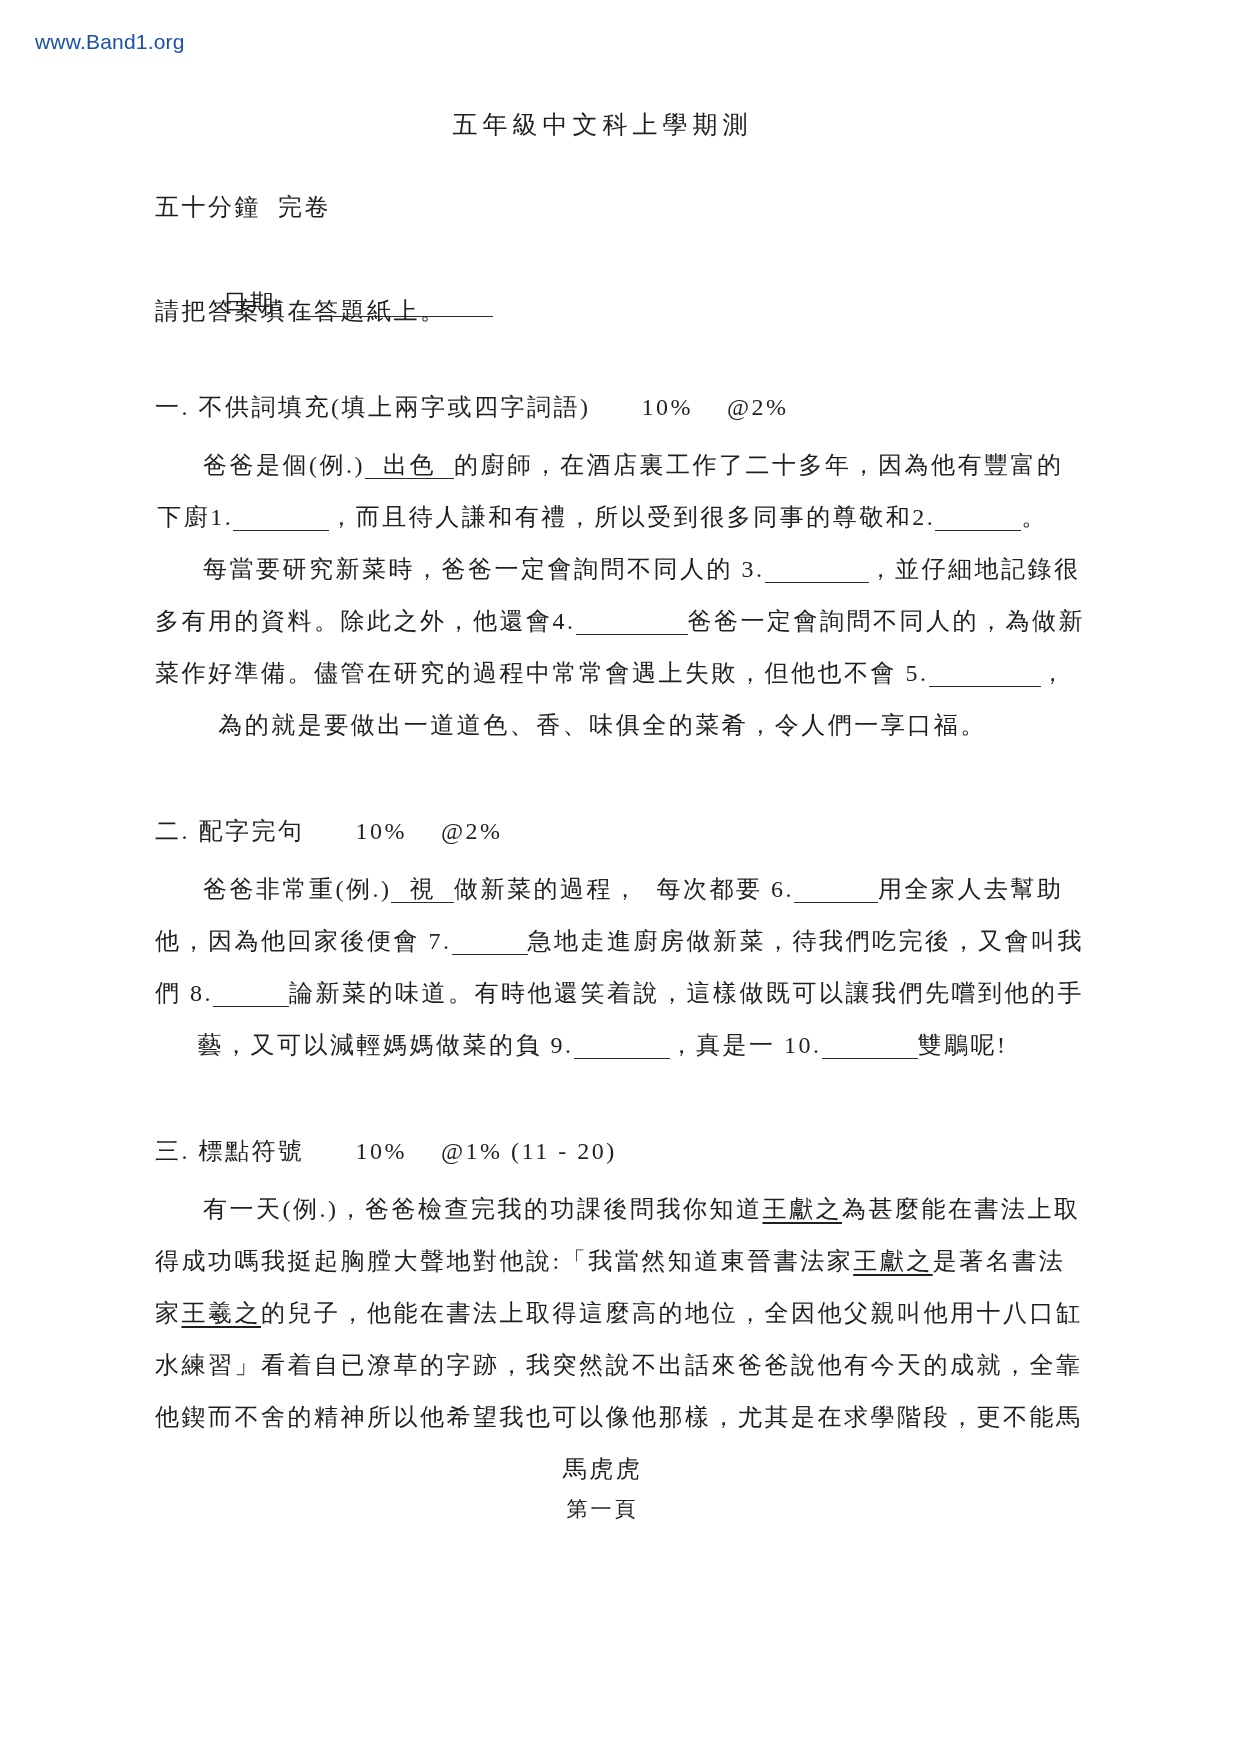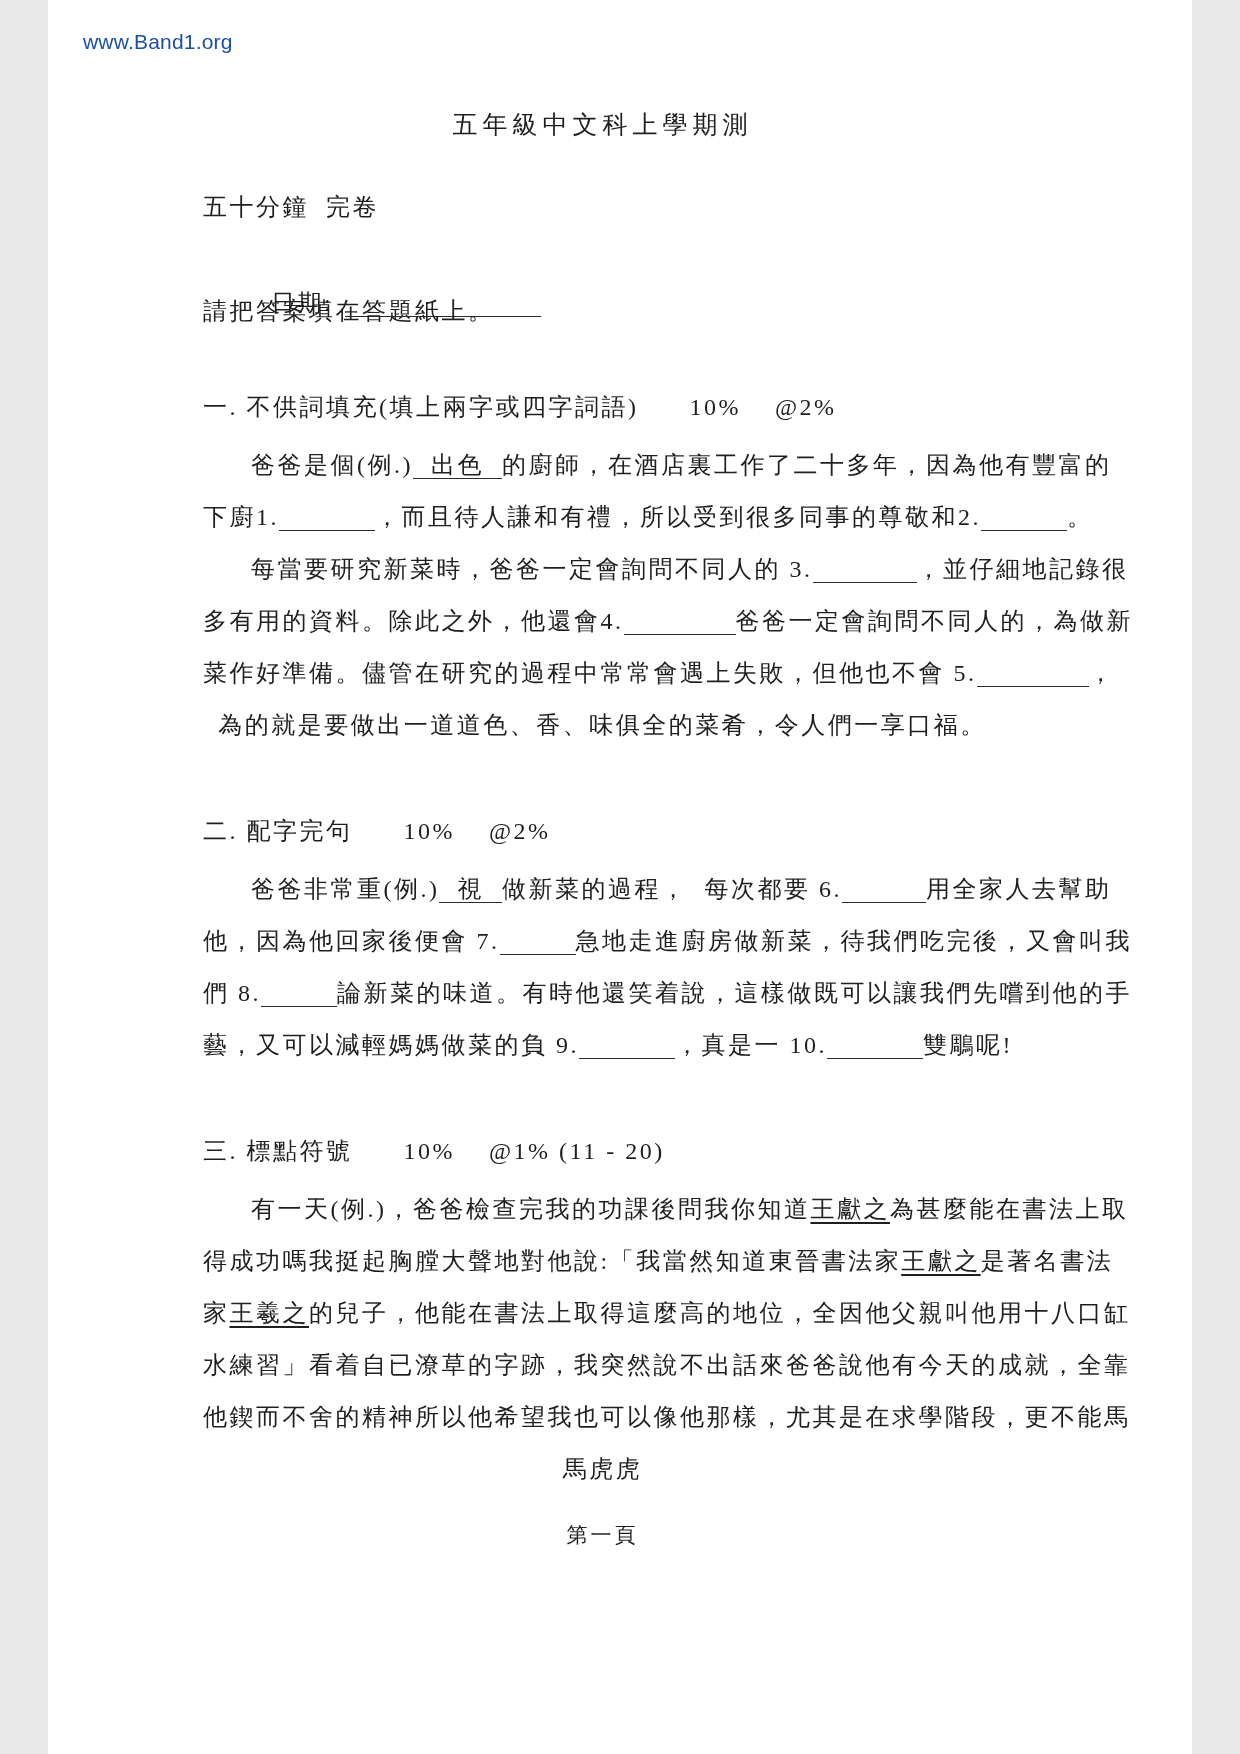--- a/index.html
+++ b/index.html
@@ -1,17 +1,17 @@
 <!DOCTYPE html>
 <html><head>
 <meta charset="utf-8">
 <style>
   html,body { margin:0; padding:0; background:#e9e9e9; }
   .page {
-    width:1144px; height:1754px; margin:0 auto; background:#ffffff;
+    width:1240px; height:1754px; margin:0 auto; background:#ffffff;
     position:relative; box-sizing:border-box;
     padding:0 190px 0 155px;
     font-family:"Liberation Serif","DejaVu Serif",serif;
     color:#1f1f1f; font-size:24px;
   }
   .watermark {
     position:absolute; top:30px; left:35px;
     font-family:"Liberation Sans","DejaVu Sans",sans-serif;
     font-size:21px; color:#1b50a8; letter-spacing:0.2px;
   }
@@ -25,21 +25,21 @@
   .name-blank  { width:178px; margin-left:12px; }
   .class-blank { width:56px; }
   .date-blank  { width:196px; margin-left:12px; }
   .instruction { margin-top:16px; letter-spacing:2.5px; }
   .sec-heading { margin-top:64px; letter-spacing:2.5px; white-space:pre; }
   .para { margin-top:16px; }
   .tline { height:52px; line-height:52px; letter-spacing:2.5px; white-space:pre;text-align:center; }
   .tline.indent { padding-left:48px; }
   .ex { border-bottom:1.6px solid #2b2b2b; padding:0 18px; }
   .uname { text-decoration:underline; text-underline-offset:5px; }
-  .footer { text-align:center; margin-top:26px; font-size:21px; letter-spacing:3px; }
+  .footer { text-align:center; font-size:21px; letter-spacing:3px; }
 </style>
 </head>
 <body>
 
 <div class="page">
 
   <div class="watermark">www.Band1.org</div>
 
   <div class="title">五年級中文科上學期測</div>
 

